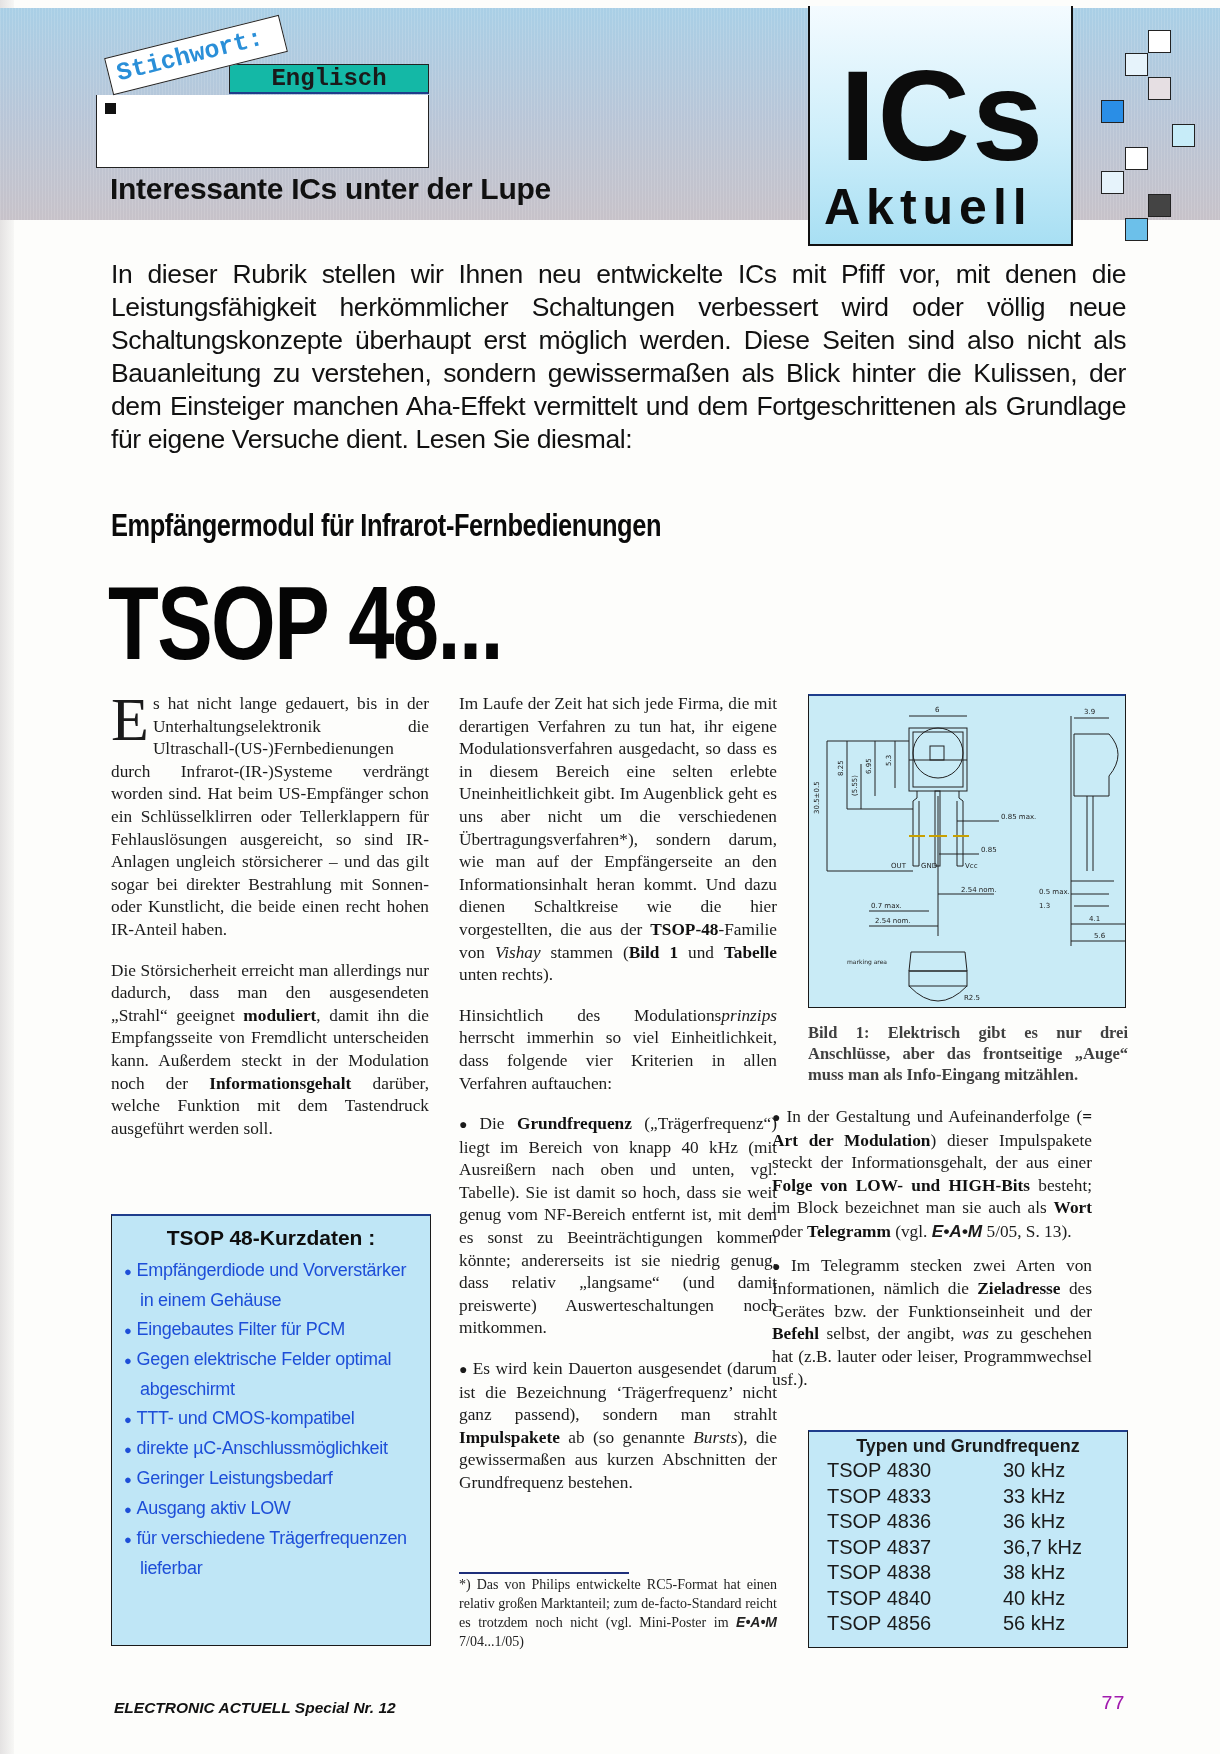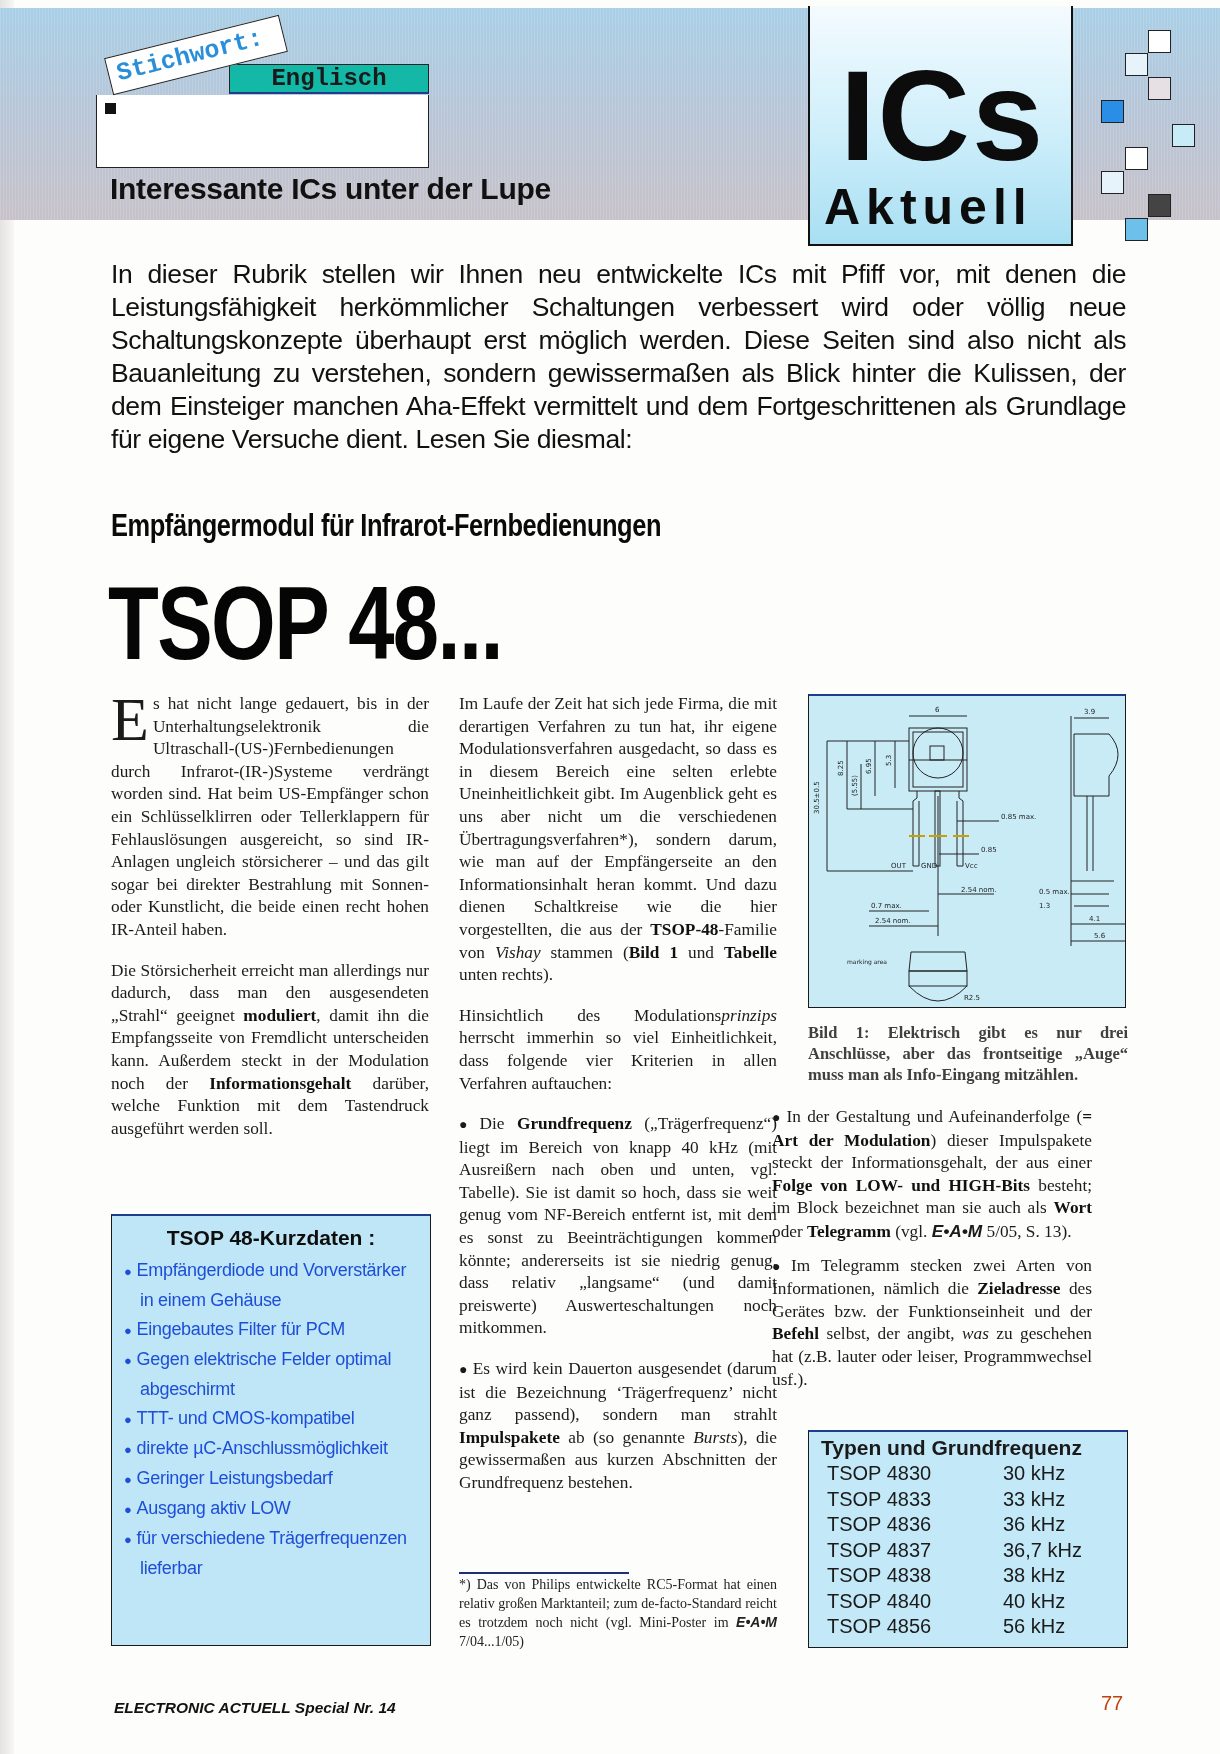--- a/index.html
+++ b/index.html
@@ -103,31 +103,31 @@
     .caption {
       position: absolute; left: 808px; top: 1022px; width: 320px; font-weight: bold;
       font-size: 16.5px; line-height: 21px; text-align: justify; color: #404040;
     }
 
     .freq-table {
       position: absolute; left: 808px; top: 1430px; width: 320px; height: 218px;
       background: #c3e8f7; border: 1.5px solid #1a1a1a; border-top: 2px solid #1e3d8c;
       font-family: "Liberation Sans", sans-serif; padding: 4px 12px;
     }
-    .freq-table h3 { font-size: 21px; font-weight: bold; margin-bottom: 1px; }
+    .freq-table h3 { text-align: center; font-size: 18px; font-weight: bold; margin-bottom: 1px; }
     .freq-row { display: flex; font-size: 20px; line-height: 25.5px; color: #1b1b1b; }
     .freq-row .t { width: 182px; padding-left: 6px; }
 
     .footer-left {
       position: absolute; left: 114px; top: 1699px; font-family: "Liberation Sans", sans-serif;
       font-weight: bold; font-style: italic; font-size: 15.5px; color: #111;
     }
     .page-number {
-      position: absolute; left: 1101px; top: 1692px; font-family: Liberation Sans, sans-serif;
-      font-size: 20px; color: #c2410c;
+      position: absolute; left: 1101px; top: 1692px; font-family: Liberation Mono, monospace;
+      font-size: 20px; color: #a21caf;
     }
     .binding-edge { position: absolute; left: 0; top: 0; width: 14px; height: 1754px;
       background: linear-gradient(90deg, #e4e2e2, #f7f7f5); }
   </style>
 </head>
 <body>
 
 <div class="binding-edge"></div>
 
 <div class="header-band"></div>
@@ -294,14 +294,14 @@
   <div class="freq-row">
       <span class="t">TSOP 4840</span>
       <span>40 kHz</span>
     </div>
   <div class="freq-row">
       <span class="t">TSOP 4856</span>
       <span>56 kHz</span>
     </div>
 </div>
 
-<div class="footer-left">ELECTRONIC ACTUELL Special  Nr. 14</div>
+<div class="footer-left">ELECTRONIC ACTUELL Special  Nr. 12</div>
 <div class="page-number">77</div>
 
 </body></html>

